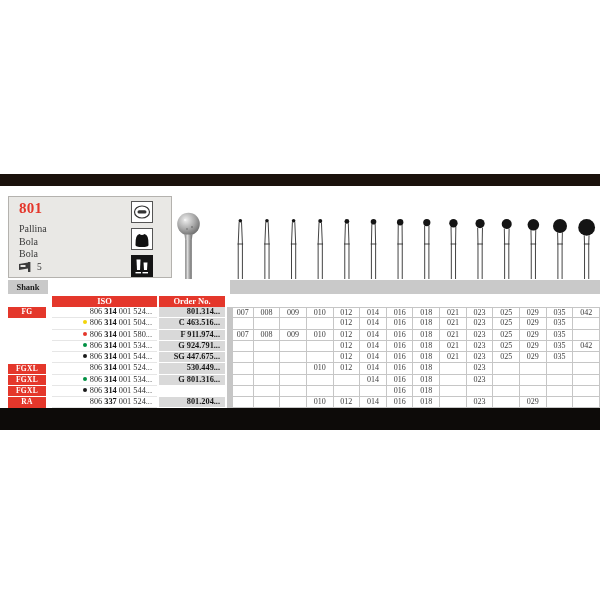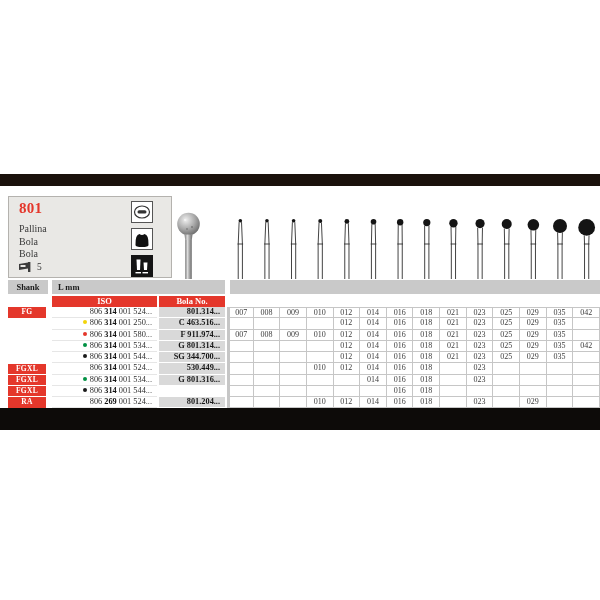--- a/index.html
+++ b/index.html
@@ -37,21 +37,21 @@
             border-bottom:1px solid #e6e6e6;font-size:8.3px;color:#2e2e2e;text-align:right;
             padding-right:5px;line-height:10.5px;white-space:nowrap;}
   .iso-bold{font-weight:bold;color:#111;}
   .dot{display:inline-block;width:4px;height:4px;border-radius:50%;margin-right:3px;margin-bottom:1px;}
   .ord-cell{position:absolute;box-sizing:border-box;left:159px;width:66px;height:11.25px;background:#d9d9d9;
             border-bottom:1px solid #fff;font-size:8.3px;font-weight:bold;color:#161616;text-align:right;
             padding-right:5px;line-height:10.5px;white-space:nowrap;}
   .size-cell{position:absolute;box-sizing:border-box;width:26.64px;height:11.25px;background:#fff;
              border-right:1px solid #c6c6c6;border-bottom:1px solid #c6c6c6;
              font-size:8px;color:#3c3c3c;text-align:center;line-height:10.5px;}
-  .size-cell.first{border-left:3px solid #15803d;}
+  .size-cell.first{border-left:6px solid #15803d;}
   .size-cell.toprow{border-top:1px solid #c6c6c6;}
 </style>
 </head>
 <body>
 
 <div class="canvas">
 
   <div class="abs top-bar" style="background: rgb(26, 17, 12);"></div>
 
   <div class="abs info-box">
@@ -166,44 +166,43 @@
         <circle cx="560" cy="15" r="7" fill="#141414"></circle>
         <path d="M557.60 21.50 L557.90 33 M562.40 21.50 L562.10 33 M557.20 33 L562.80 33 M557.90 33 L557.90 68 M562.10 33 L562.10 68" stroke="#2f2f2f" stroke-width="0.9" fill="none"></path>
       </g>
       <g>
         <circle cx="586.64" cy="16.4" r="8.4" fill="#141414"></circle>
         <path d="M584.24 24.30 L584.54 33 M589.04 24.30 L588.74 33 M583.84 33 L589.44 33 M584.54 33 L584.54 68 M588.74 33 L588.74 68" stroke="#2f2f2f" stroke-width="0.9" fill="none"></path>
       </g>
     </svg>
 
   <div class="abs gray-bar hdr-shank" style="background: rgb(201, 201, 201);">Shank</div>
-  <div class="abs gray-bar hdr-lmm" style="background: rgb(201, 201, 201);">L mm</div>
   <div class="abs gray-bar hdr-band" style="background: rgb(201, 201, 201);"></div>
   <div class="abs red-bar hdr-iso" style="background: rgb(228, 55, 43);">ISO</div>
-  <div class="abs red-bar hdr-order" style="background: rgb(228, 55, 43);">Bola No.</div>
+  <div class="abs red-bar hdr-order" style="background: rgb(228, 55, 43);">Order No.</div>
 
   <div id="table-area" class="abs">
       <div class="badge" style="top: 0.4px; background: rgb(228, 55, 43);">FG</div>
       <div class="iso-cell" style="top: 0px;"><span>806 </span><span class="iso-bold">314</span><span> 001 524...</span></div>
       <div class="ord-cell" style="top: 0px; background: rgb(217, 217, 217);">801.314...</div>
       <div class="size-cell first toprow" style="left: 227px; top: 0px; border-color: rgb(198, 198, 198);">007</div>
       <div class="size-cell toprow" style="left: 253.64px; top: 0px; border-color: rgb(198, 198, 198);">008</div>
       <div class="size-cell toprow" style="left: 280.28px; top: 0px; border-color: rgb(198, 198, 198);">009</div>
       <div class="size-cell toprow" style="left: 306.92px; top: 0px; border-color: rgb(198, 198, 198);">010</div>
       <div class="size-cell toprow" style="left: 333.56px; top: 0px; border-color: rgb(198, 198, 198);">012</div>
       <div class="size-cell toprow" style="left: 360.2px; top: 0px; border-color: rgb(198, 198, 198);">014</div>
       <div class="size-cell toprow" style="left: 386.84px; top: 0px; border-color: rgb(198, 198, 198);">016</div>
       <div class="size-cell toprow" style="left: 413.48px; top: 0px; border-color: rgb(198, 198, 198);">018</div>
       <div class="size-cell toprow" style="left: 440.12px; top: 0px; border-color: rgb(198, 198, 198);">021</div>
       <div class="size-cell toprow" style="left: 466.76px; top: 0px; border-color: rgb(198, 198, 198);">023</div>
       <div class="size-cell toprow" style="left: 493.4px; top: 0px; border-color: rgb(198, 198, 198);">025</div>
       <div class="size-cell toprow" style="left: 520.04px; top: 0px; border-color: rgb(198, 198, 198);">029</div>
       <div class="size-cell toprow" style="left: 546.68px; top: 0px; border-color: rgb(198, 198, 198);">035</div>
       <div class="size-cell toprow" style="left: 573.32px; top: 0px; border-color: rgb(198, 198, 198);">042</div>
-      <div class="iso-cell" style="top: 11.25px;"><span class="dot" style="background: rgb(242, 212, 10);"></span><span>806 </span><span class="iso-bold">314</span><span> 001 250...</span></div>
+      <div class="iso-cell" style="top: 11.25px;"><span class="dot" style="background: rgb(242, 212, 10);"></span><span>806 </span><span class="iso-bold">314</span><span> 001 504...</span></div>
       <div class="ord-cell" style="top: 11.25px; background: rgb(217, 217, 217);">C 463.516...</div>
       <div class="size-cell first" style="left: 227px; top: 11.25px; border-color: rgb(198, 198, 198);"></div>
       <div class="size-cell" style="left: 253.64px; top: 11.25px; border-color: rgb(198, 198, 198);"></div>
       <div class="size-cell" style="left: 280.28px; top: 11.25px; border-color: rgb(198, 198, 198);"></div>
       <div class="size-cell" style="left: 306.92px; top: 11.25px; border-color: rgb(198, 198, 198);"></div>
       <div class="size-cell" style="left: 333.56px; top: 11.25px; border-color: rgb(198, 198, 198);">012</div>
       <div class="size-cell" style="left: 360.2px; top: 11.25px; border-color: rgb(198, 198, 198);">014</div>
       <div class="size-cell" style="left: 386.84px; top: 11.25px; border-color: rgb(198, 198, 198);">016</div>
       <div class="size-cell" style="left: 413.48px; top: 11.25px; border-color: rgb(198, 198, 198);">018</div>
       <div class="size-cell" style="left: 440.12px; top: 11.25px; border-color: rgb(198, 198, 198);">021</div>
@@ -222,37 +221,37 @@
       <div class="size-cell" style="left: 360.2px; top: 22.5px; border-color: rgb(198, 198, 198);">014</div>
       <div class="size-cell" style="left: 386.84px; top: 22.5px; border-color: rgb(198, 198, 198);">016</div>
       <div class="size-cell" style="left: 413.48px; top: 22.5px; border-color: rgb(198, 198, 198);">018</div>
       <div class="size-cell" style="left: 440.12px; top: 22.5px; border-color: rgb(198, 198, 198);">021</div>
       <div class="size-cell" style="left: 466.76px; top: 22.5px; border-color: rgb(198, 198, 198);">023</div>
       <div class="size-cell" style="left: 493.4px; top: 22.5px; border-color: rgb(198, 198, 198);">025</div>
       <div class="size-cell" style="left: 520.04px; top: 22.5px; border-color: rgb(198, 198, 198);">029</div>
       <div class="size-cell" style="left: 546.68px; top: 22.5px; border-color: rgb(198, 198, 198);">035</div>
       <div class="size-cell" style="left: 573.32px; top: 22.5px; border-color: rgb(198, 198, 198);"></div>
       <div class="iso-cell" style="top: 33.75px;"><span class="dot" style="background: rgb(0, 145, 67);"></span><span>806 </span><span class="iso-bold">314</span><span> 001 534...</span></div>
-      <div class="ord-cell" style="top: 33.75px; background: rgb(217, 217, 217);">G 801.314...</div>
+      <div class="ord-cell" style="top: 33.75px; background: rgb(217, 217, 217);">G 924.791...</div>
       <div class="size-cell first" style="left: 227px; top: 33.75px; border-color: rgb(198, 198, 198);"></div>
       <div class="size-cell" style="left: 253.64px; top: 33.75px; border-color: rgb(198, 198, 198);"></div>
       <div class="size-cell" style="left: 280.28px; top: 33.75px; border-color: rgb(198, 198, 198);"></div>
       <div class="size-cell" style="left: 306.92px; top: 33.75px; border-color: rgb(198, 198, 198);"></div>
       <div class="size-cell" style="left: 333.56px; top: 33.75px; border-color: rgb(198, 198, 198);">012</div>
       <div class="size-cell" style="left: 360.2px; top: 33.75px; border-color: rgb(198, 198, 198);">014</div>
       <div class="size-cell" style="left: 386.84px; top: 33.75px; border-color: rgb(198, 198, 198);">016</div>
       <div class="size-cell" style="left: 413.48px; top: 33.75px; border-color: rgb(198, 198, 198);">018</div>
       <div class="size-cell" style="left: 440.12px; top: 33.75px; border-color: rgb(198, 198, 198);">021</div>
       <div class="size-cell" style="left: 466.76px; top: 33.75px; border-color: rgb(198, 198, 198);">023</div>
       <div class="size-cell" style="left: 493.4px; top: 33.75px; border-color: rgb(198, 198, 198);">025</div>
       <div class="size-cell" style="left: 520.04px; top: 33.75px; border-color: rgb(198, 198, 198);">029</div>
       <div class="size-cell" style="left: 546.68px; top: 33.75px; border-color: rgb(198, 198, 198);">035</div>
       <div class="size-cell" style="left: 573.32px; top: 33.75px; border-color: rgb(198, 198, 198);">042</div>
       <div class="iso-cell" style="top: 45px;"><span class="dot" style="background: rgb(26, 26, 26);"></span><span>806 </span><span class="iso-bold">314</span><span> 001 544...</span></div>
-      <div class="ord-cell" style="top: 45px; background: rgb(217, 217, 217);">SG 344.700...</div>
+      <div class="ord-cell" style="top: 45px; background: rgb(217, 217, 217);">SG 447.675...</div>
       <div class="size-cell first" style="left: 227px; top: 45px; border-color: rgb(198, 198, 198);"></div>
       <div class="size-cell" style="left: 253.64px; top: 45px; border-color: rgb(198, 198, 198);"></div>
       <div class="size-cell" style="left: 280.28px; top: 45px; border-color: rgb(198, 198, 198);"></div>
       <div class="size-cell" style="left: 306.92px; top: 45px; border-color: rgb(198, 198, 198);"></div>
       <div class="size-cell" style="left: 333.56px; top: 45px; border-color: rgb(198, 198, 198);">012</div>
       <div class="size-cell" style="left: 360.2px; top: 45px; border-color: rgb(198, 198, 198);">014</div>
       <div class="size-cell" style="left: 386.84px; top: 45px; border-color: rgb(198, 198, 198);">016</div>
       <div class="size-cell" style="left: 413.48px; top: 45px; border-color: rgb(198, 198, 198);">018</div>
       <div class="size-cell" style="left: 440.12px; top: 45px; border-color: rgb(198, 198, 198);">021</div>
       <div class="size-cell" style="left: 466.76px; top: 45px; border-color: rgb(198, 198, 198);">023</div>
@@ -305,21 +304,21 @@
       <div class="size-cell" style="left: 360.2px; top: 78.75px; border-color: rgb(198, 198, 198);"></div>
       <div class="size-cell" style="left: 386.84px; top: 78.75px; border-color: rgb(198, 198, 198);">016</div>
       <div class="size-cell" style="left: 413.48px; top: 78.75px; border-color: rgb(198, 198, 198);">018</div>
       <div class="size-cell" style="left: 440.12px; top: 78.75px; border-color: rgb(198, 198, 198);"></div>
       <div class="size-cell" style="left: 466.76px; top: 78.75px; border-color: rgb(198, 198, 198);"></div>
       <div class="size-cell" style="left: 493.4px; top: 78.75px; border-color: rgb(198, 198, 198);"></div>
       <div class="size-cell" style="left: 520.04px; top: 78.75px; border-color: rgb(198, 198, 198);"></div>
       <div class="size-cell" style="left: 546.68px; top: 78.75px; border-color: rgb(198, 198, 198);"></div>
       <div class="size-cell" style="left: 573.32px; top: 78.75px; border-color: rgb(198, 198, 198);"></div>
       <div class="badge" style="top: 90.4px; background: rgb(228, 55, 43);">RA</div>
-      <div class="iso-cell" style="top: 90px;"><span>806 </span><span class="iso-bold">269</span><span> 001 524...</span></div>
+      <div class="iso-cell" style="top: 90px;"><span>806 </span><span class="iso-bold">337</span><span> 001 524...</span></div>
       <div class="ord-cell" style="top: 90px; background: rgb(217, 217, 217);">801.204...</div>
       <div class="size-cell first" style="left: 227px; top: 90px; border-color: rgb(198, 198, 198);"></div>
       <div class="size-cell" style="left: 253.64px; top: 90px; border-color: rgb(198, 198, 198);"></div>
       <div class="size-cell" style="left: 280.28px; top: 90px; border-color: rgb(198, 198, 198);"></div>
       <div class="size-cell" style="left: 306.92px; top: 90px; border-color: rgb(198, 198, 198);">010</div>
       <div class="size-cell" style="left: 333.56px; top: 90px; border-color: rgb(198, 198, 198);">012</div>
       <div class="size-cell" style="left: 360.2px; top: 90px; border-color: rgb(198, 198, 198);">014</div>
       <div class="size-cell" style="left: 386.84px; top: 90px; border-color: rgb(198, 198, 198);">016</div>
       <div class="size-cell" style="left: 413.48px; top: 90px; border-color: rgb(198, 198, 198);">018</div>
       <div class="size-cell" style="left: 440.12px; top: 90px; border-color: rgb(198, 198, 198);"></div>

